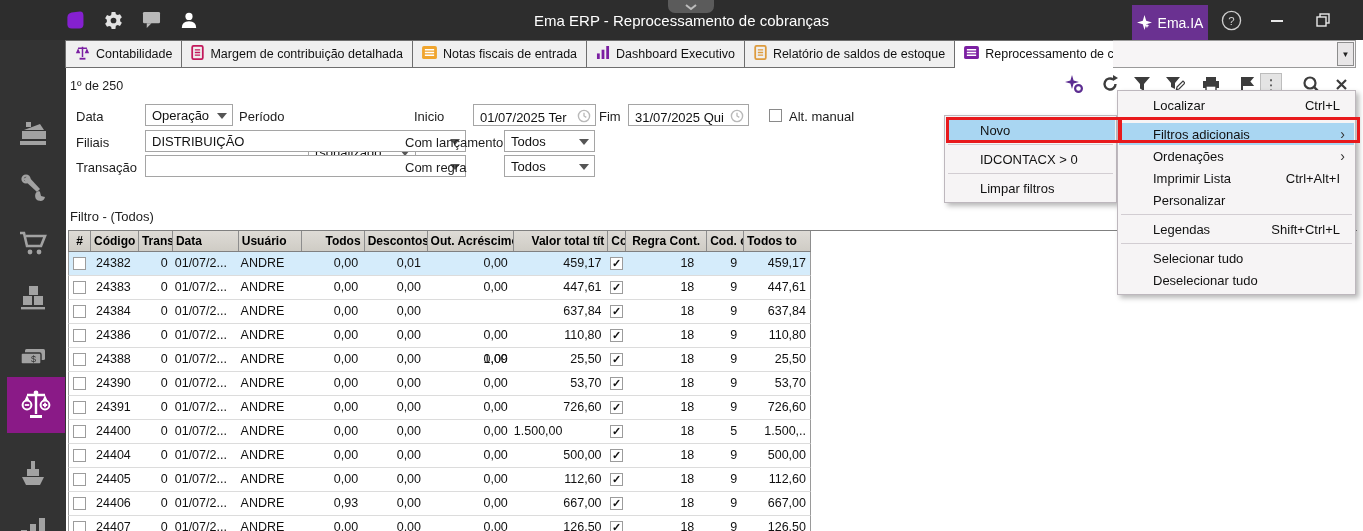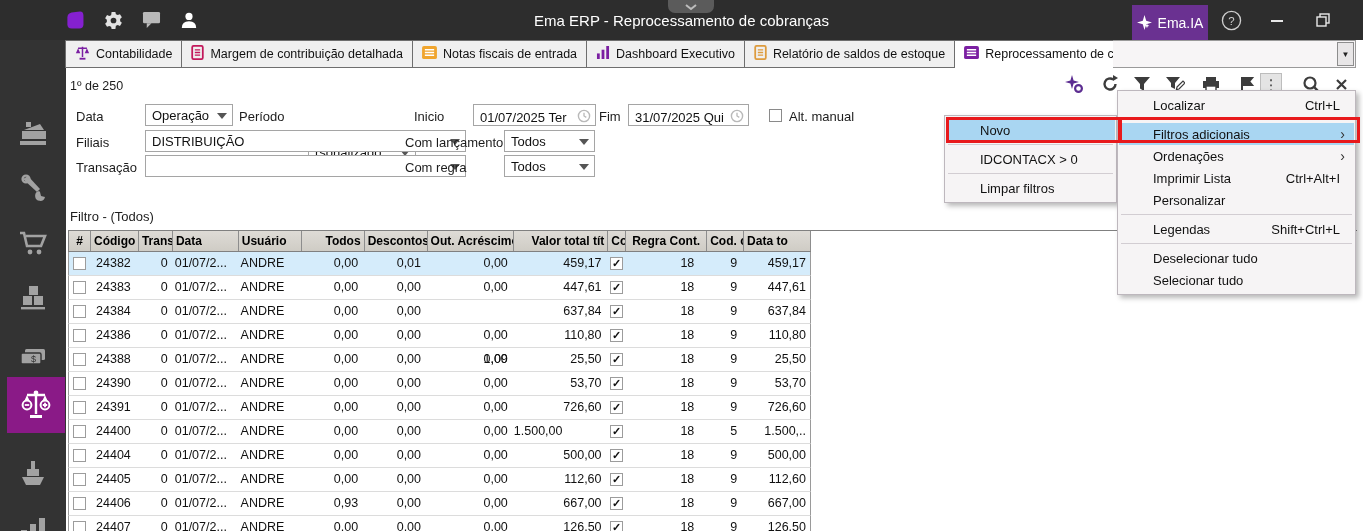--- a/index.html
+++ b/index.html
@@ -315,21 +315,21 @@
         <div class="hcell" style="width: 34px; text-align: center;">Trans</div>
         <div class="hcell" style="width: 66px; text-align: left;">Data</div>
         <div class="hcell" style="width: 63px; text-align: left;">Usuário</div>
         <div class="hcell" style="width: 63px; text-align: right;">Todos</div>
         <div class="hcell" style="width: 63px; text-align: center;">Descontos</div>
         <div class="hcell" style="width: 87px; text-align: center;">Out. Acréscimo</div>
         <div class="hcell" style="width: 94px; text-align: right;">Valor total tít</div>
         <div class="hcell" style="width: 18px; text-align: left;">Cont</div>
         <div class="hcell" style="width: 81px; text-align: center;">Regra Cont.</div>
         <div class="hcell" style="width: 37px; text-align: left;">Cod. con</div>
-        <div class="hcell" style="width: 67px; text-align: left;">Data to</div>
+        <div class="hcell" style="width: 67px; text-align: left;">Todos to</div>
       </div>
     <div id="gbody">
         <div class="grow selected">
           <div class="gcell" style="width: 22px; text-align: center;">
             <div class="rowcb"></div>
           </div>
           <div class="gcell" style="width: 48px; text-align: right; padding-right: 8px;">24382</div>
           <div class="gcell" style="width: 34px; text-align: right; padding-right: 5px;">0</div>
           <div class="gcell" style="width: 66px; text-align: left; padding-left: 2px;">01/07/2...</div>
           <div class="gcell" style="width: 63px; text-align: left; padding-left: 2px;">ANDRE</div>
@@ -639,23 +639,23 @@
       <div class="menu-item">
         <span>Personalizar</span>
       </div>
       <div class="menu-sep"></div>
       <div class="menu-item">
         <span>Legendas</span>
         <span class="shortcut">Shift+Ctrl+L</span>
       </div>
       <div class="menu-sep"></div>
       <div class="menu-item">
+        <span>Selecionar tudo</span>
+      </div>
+      <div class="menu-item">
         <span>Deselecionar tudo</span>
-      </div>
-      <div class="menu-item">
-        <span>Selecionar tudo</span>
       </div>
     </div>
 
   <div class="annotation" style="left:946px; top:117px; width:175px; height:26px;"></div>
   <div class="annotation" style="left:1119px; top:117px; width:241px; height:26px;"></div>
 
 </div>
 
 </body></html>

